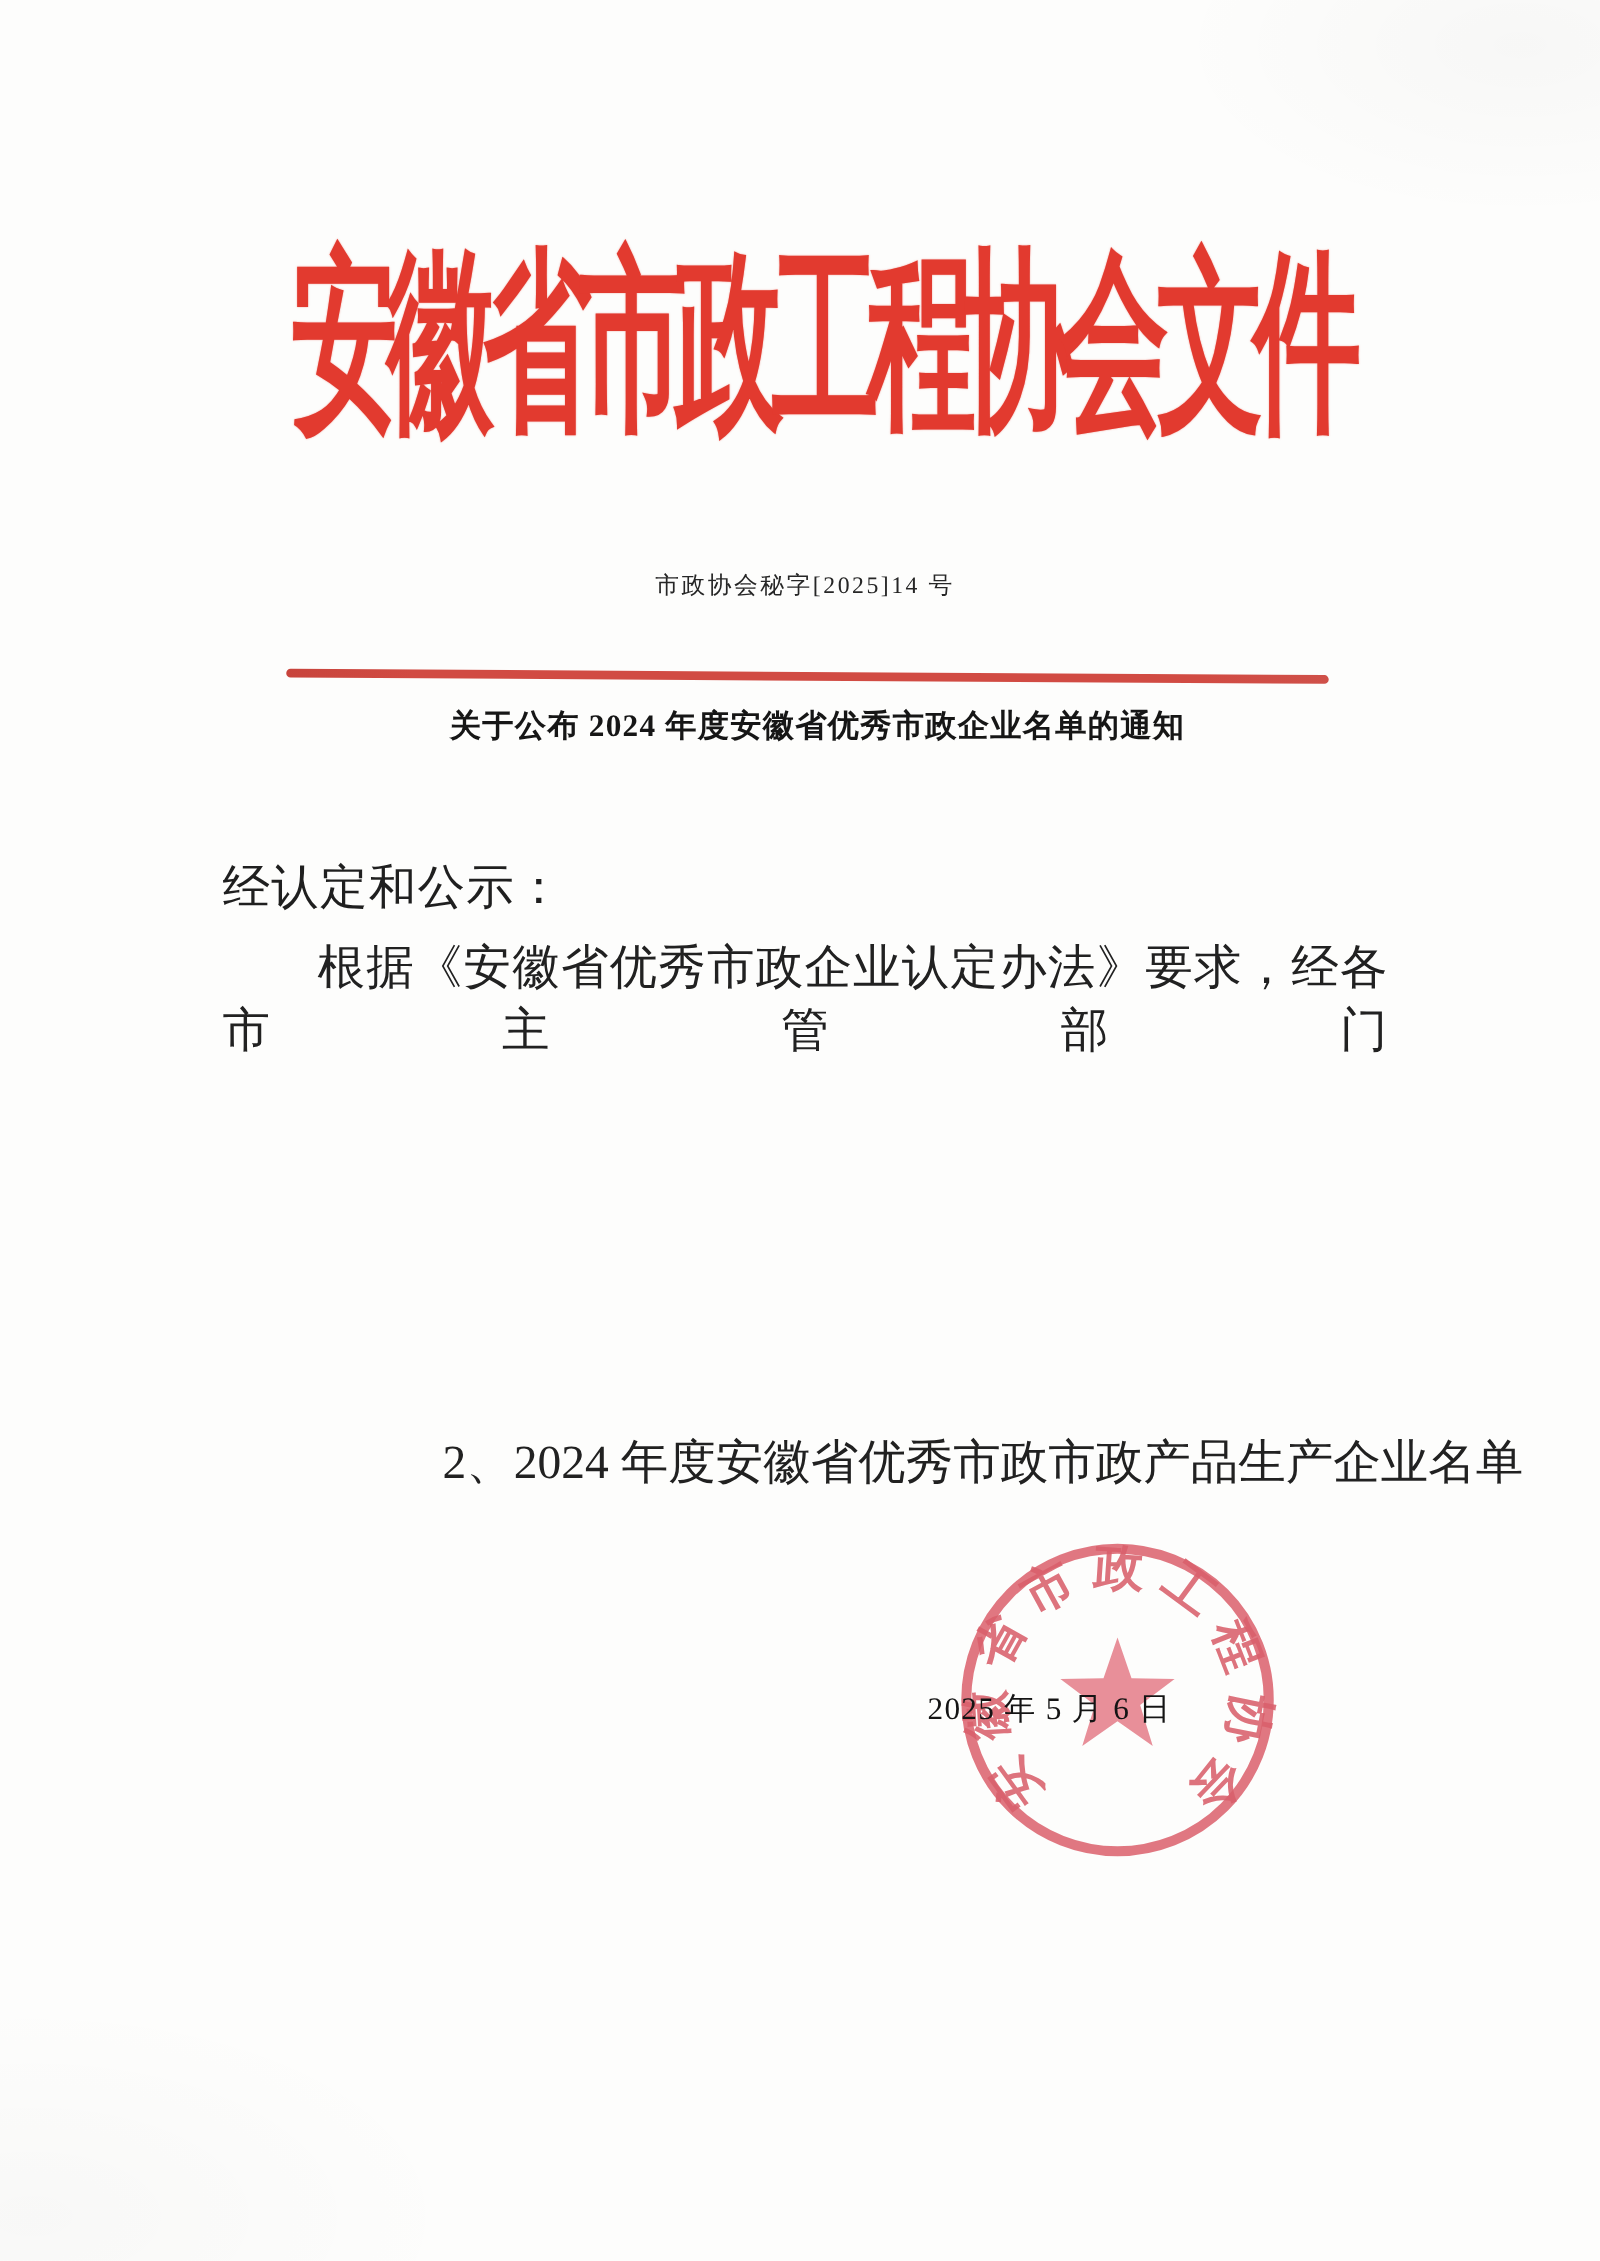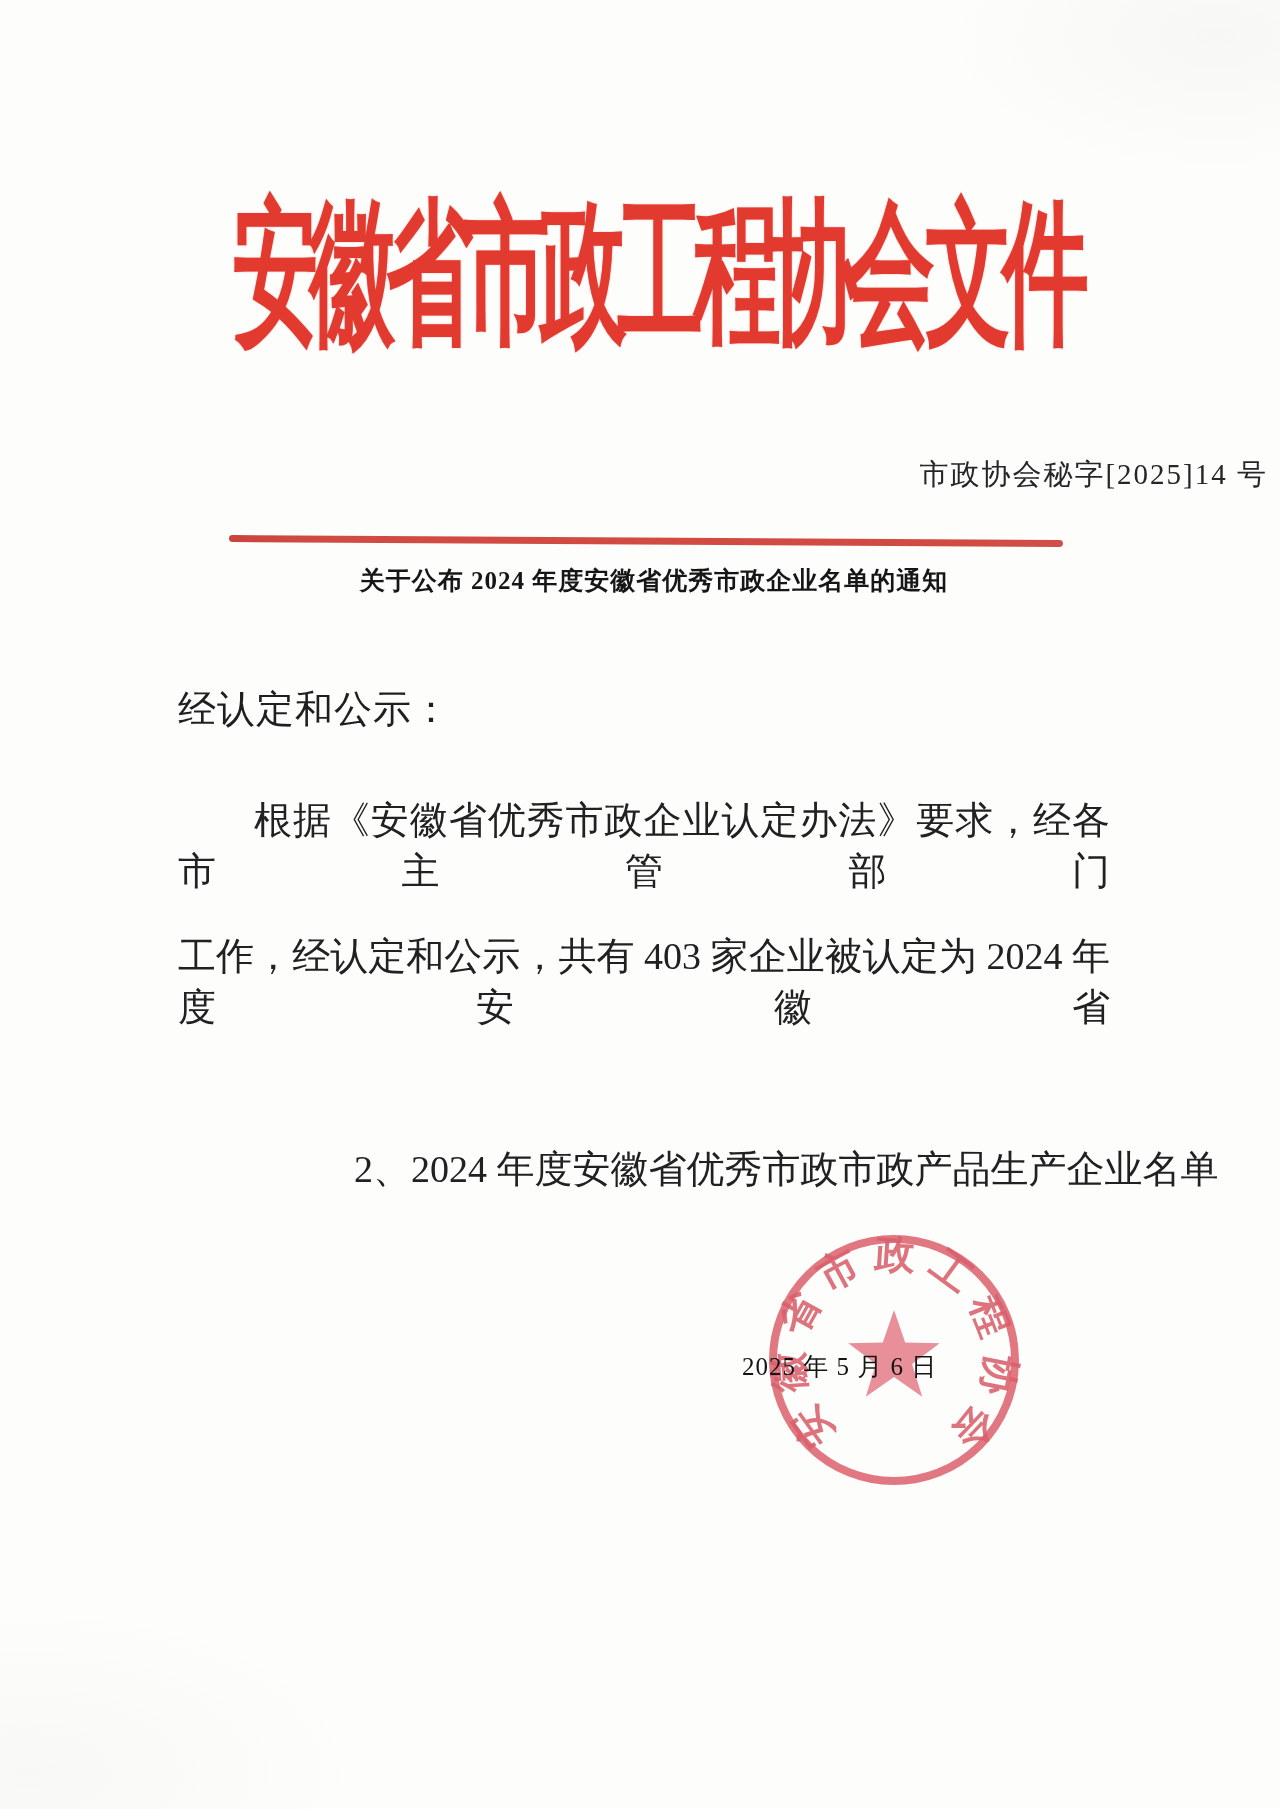--- a/index.html
+++ b/index.html
@@ -28,22 +28,22 @@
     letter-spacing: -9px;
     color: #e23a2f;
     transform: scaleY(1.82);
     transform-origin: center top;
     white-space: nowrap;
     text-shadow: 0 0 1px rgba(226,58,47,0.55);
   }
 
   .doc-number {
     top: 455px; left: 20px; width: 1248px;
-    text-align: right;
-    font-size: 29px;
+    text-align: center;
+    font-size: 19px;
     letter-spacing: 2px;
     color: #262626;
   }
 
   .red-line {
     top: 535px; left: 229px;
     width: 834px; height: 7px;
     background: linear-gradient(90deg, #c8443c, #d14b43 12%, #d14b43 88%, #cf5049);
     border-radius: 4px;
     transform: rotate(0.35deg);
@@ -69,21 +69,20 @@
   .body-line {
     left: 178px; width: 932px;
     font-size: 38px;
     color: #212121;
     white-space: nowrap;
   }
   .body-line.justify {
     white-space: normal;
     text-align: justify;
     text-align-last: justify;
-    margin-top: 47px;
   }
   .body-line.indent { text-indent: 76px; }
 
   .attach-line {
     left: 243px;
     font-size: 38px;
     color: #212121;
     white-space: nowrap;
   }
   .attach-line.second { left: 354px; }
@@ -111,21 +110,20 @@
 
   <div class="abs red-line"></div>
 
   <div class="abs notice-title">关于公布 2024 年度安徽省优秀市政企业名单的通知</div>
 
   <div class="abs salutation">经认定和公示：</div>
 
   <div class="abs body-line justify indent" style="top:748px">根据《安徽省优秀市政企业认定办法》要求，经各市主管部门</div>
 
 
-  <div class="abs body-line justify" style="top:884px">工作，经认定和公示，共有 403 家企业被认定为 2024 年度安徽省</div>
 
 
 
   <div class="abs attach-line second" style="top:1144px"><span>2、2024 年度安徽省优秀市政市政产品生产企业名单</span></div>
 
   <div class="abs seal">
     <svg width="280" height="280" viewBox="0 0 280 280">
       <circle cx="140" cy="140" r="121" fill="none" stroke="#d95965" stroke-width="8" opacity="0.82"></circle>
       <polygon points="140,90 151.2,122.6 185.7,123.2 158.1,143.9 168.2,176.8 140,157 111.8,176.8 121.9,143.9 94.3,123.2 128.8,122.6" fill="#e2737f" opacity="0.8"></polygon>
       <path id="sealArc" d="M 83.4 212.5 A 92 92 0 1 1 196.6 212.5" fill="none" stroke="none"></path>

